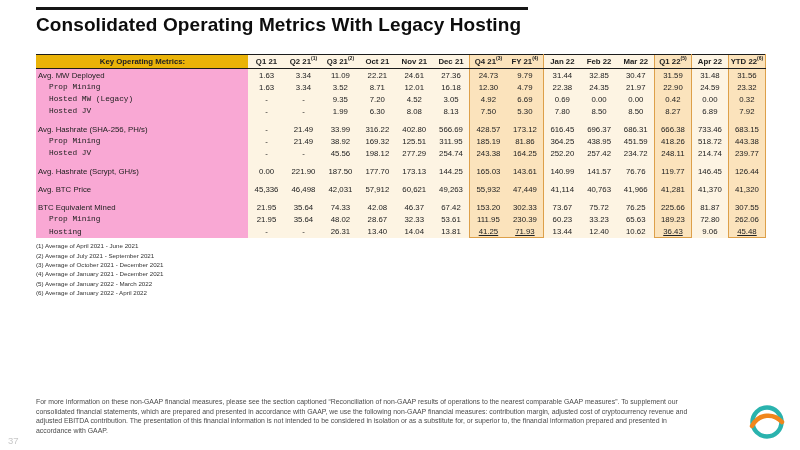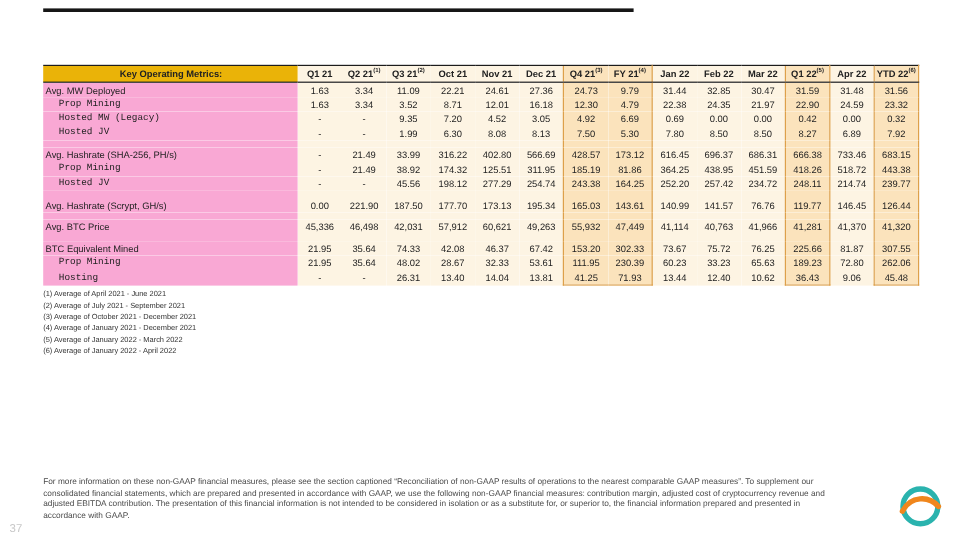--- a/index.html
+++ b/index.html
@@ -12,34 +12,35 @@
   table { border-collapse:collapse; table-layout:fixed; width:100%; }
   th,td { font-size:7.8px; color:#222; padding:1.5px 1px; text-align:center; vertical-align:middle; white-space:nowrap; overflow:hidden; }
   thead th { border-top:1.6px solid #1c1c1c; border-bottom:1px solid #1c1c1c; font-weight:700; padding:2.2px 1px; }
   th.corner { text-align:center; width:212px; padding-left:2px; background:#eab308; }
   td.lab { text-align:left; padding-left:2px; background:#f9a8d4; }
   td.lab.ind { padding-left:13px;font-family:Liberation Mono, monospace; }
   td.val, th.val { background:var(--cream,#fdf4e3); }
   .hl { background:var(--hlbg,#fbe3bc) !important; }
   .bl { border-left:1px solid var(--hlbd,#dda04a); }
   .br { border-right:1px solid var(--hlbd,#dda04a); }
-  tr.last td.hl { border-bottom:1px solid var(--hlbd,#dda04a); }
+  tr.last td.hl { border-bottom:1px solid var(--hlbd,#dda04a);text-decoration:underline; }
   tr.spacer td { height:6px; padding:0; }
   sup { font-size:5px; line-height:0; }
   .footnotes { margin-top:3px; }
   .footnotes div { font-size:6.2px; color:#333; line-height:1.5; }
   .disclaimer { position:absolute; left:36px; top:397px; width:652px; font-size:6.9px; line-height:1.4; color:#4a4a4a; }
   .page-num { position:absolute; left:8px; bottom:4px; font-size:9.5px; color:#c8c8c8; }
   .logo { position:absolute; right:13px; bottom:8px; width:40px; height:40px; }
 </style>
 </head>
 <body>
 
 <div class="slide">
   <div class="top-rule"></div>
+  <h1 class="title">Consolidated Operating Metrics With Legacy Hosting</h1>
 
   <div class="table-wrap">
     <table>
       <thead>
         <tr>
           <th class="corner">Key Operating Metrics:</th>
         <th class="val">Q1 21</th>
             <th class="val">Q2 21<sup>(1)</sup></th>
             <th class="val">Q3 21<sup>(2)</sup></th>
             <th class="val">Oct 21</th>
@@ -156,21 +157,21 @@
             <td class="val">686.31</td>
             <td class="val hl bl br">666.38</td>
             <td class="val">733.46</td>
             <td class="val hl bl br">683.15</td>
           </tr>
           <tr>
             <td class="lab ind">Prop Mining</td>
             <td class="val">-</td>
             <td class="val">21.49</td>
             <td class="val">38.92</td>
-            <td class="val">174.32</td>
+            <td class="val">169.32</td>
             <td class="val">125.51</td>
             <td class="val">311.95</td>
             <td class="val hl bl">185.19</td>
             <td class="val hl br">81.86</td>
             <td class="val">364.25</td>
             <td class="val">438.95</td>
             <td class="val">451.59</td>
             <td class="val hl bl br">418.26</td>
             <td class="val">518.72</td>
             <td class="val hl bl br">443.38</td>
@@ -209,21 +210,21 @@
             <td class="val"></td>
             <td class="val hl bl br"></td>
           </tr>
           <tr>
             <td class="lab">Avg. Hashrate (Scrypt, GH/s)</td>
             <td class="val">0.00</td>
             <td class="val">221.90</td>
             <td class="val">187.50</td>
             <td class="val">177.70</td>
             <td class="val">173.13</td>
-            <td class="val">195.34</td>
+            <td class="val">144.25</td>
             <td class="val hl bl">165.03</td>
             <td class="val hl br">143.61</td>
             <td class="val">140.99</td>
             <td class="val">141.57</td>
             <td class="val">76.76</td>
             <td class="val hl bl br">119.77</td>
             <td class="val">146.45</td>
             <td class="val hl bl br">126.44</td>
           </tr>
           <tr class="spacer">

